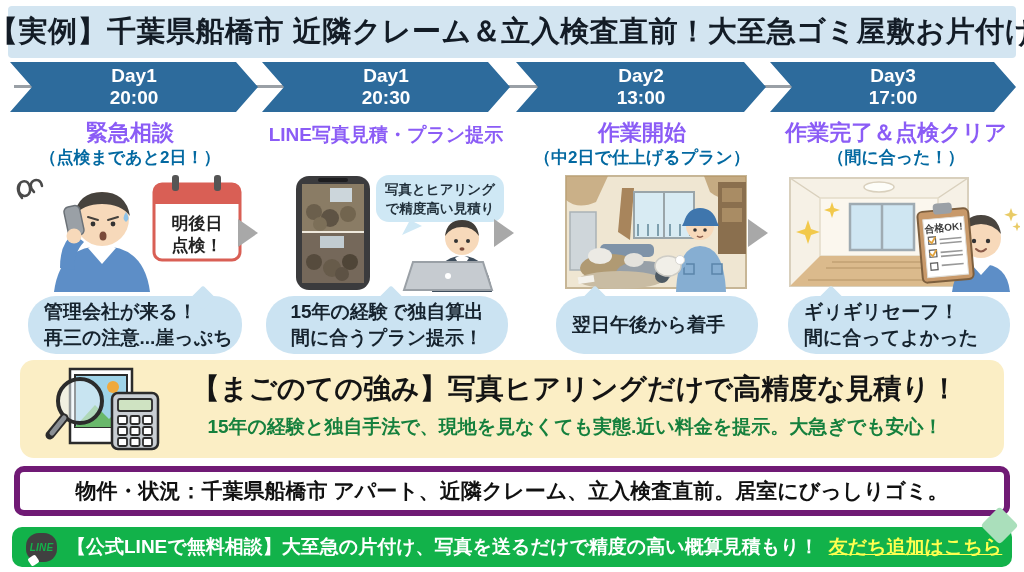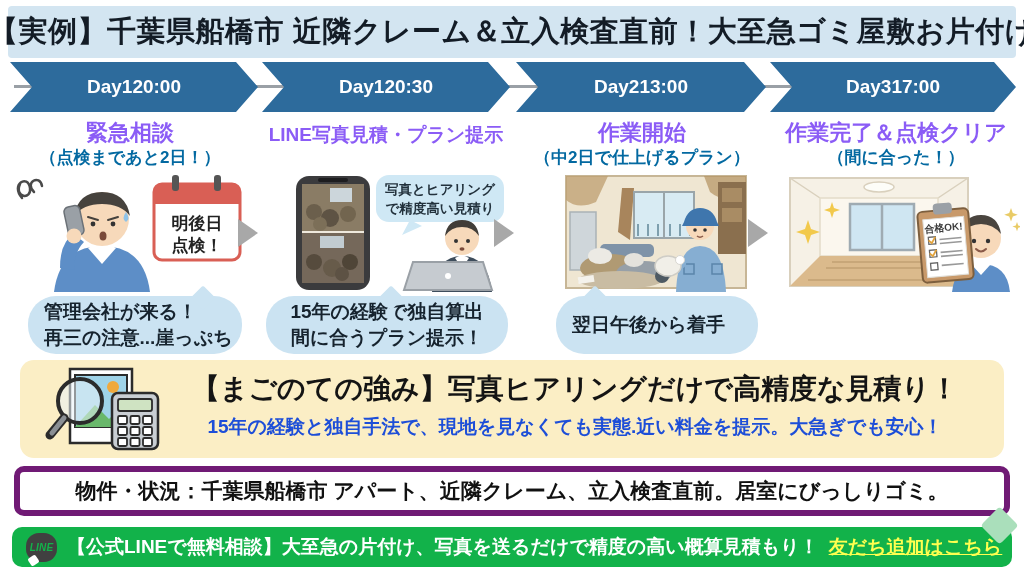--- a/index.html
+++ b/index.html
@@ -7,21 +7,21 @@
         font-family:"Liberation Sans","DejaVu Sans",sans-serif;color:#16212b;}
 
   
   .header{position:absolute;left:8px;top:6px;width:1008px;height:52px;background:#d3e5f1;
           border-radius:4px;display:flex;align-items:center;justify-content:center;
           font-size:29px;font-weight:900;color:#131c26;letter-spacing:.5px;white-space:nowrap;}
 
   
   .tl-line{position:absolute;left:14px;top:85px;width:996px;height:3px;background:#9aa0a6;}
   .chevron{position:absolute;top:62px;height:50px;background:#2d6b9c;color:#fff;
-           display:flex;flex-direction:row;align-items:center;justify-content:center;
+           display:flex;flex-direction:column;align-items:center;justify-content:center;
            font-weight:700;font-size:19px;line-height:1.15;
            clip-path:polygon(0 0,calc(100% - 22px) 0,100% 50%,calc(100% - 22px) 100%,0 100%,22px 50%);}
   .c1{left:10px;width:248px;} .c2{left:262px;width:248px;} .c3{left:516px;width:250px;} .c4{left:770px;width:246px;}
 
   
   .step-title{position:absolute;top:118px;width:256px;text-align:center;font-weight:900;
               font-size:22px;color:#8b5cf6;white-space:nowrap;}
   .step-sub{position:absolute;top:146px;width:256px;text-align:center;font-weight:700;
             font-size:17px;color:#0369a1;white-space:nowrap;}
   .t1{left:2px;} .t2{left:258px;font-size:19px;top:122px;} .t3{left:514px;} .t4{left:768px;}
@@ -46,21 +46,21 @@
   .b3{left:556px;width:202px;} .b3::before{left:30px;}
   .b4{left:788px;width:222px;} .b4::before{left:34px;}
 
   
   .strength{position:absolute;left:20px;top:360px;width:984px;height:98px;background:#fbeec5;
             border-radius:14px;}
   .strength-icon{position:absolute;left:24px;top:7px;}
   .strength-title{position:absolute;left:140px;top:10px;width:830px;text-align:center;
                   font-size:28px;font-weight:900;color:#141414;white-space:nowrap;}
   .strength-sub{position:absolute;left:140px;top:54px;width:830px;text-align:center;
-                font-size:19px;font-weight:800;color:#1d4ed8;white-space:nowrap;}
+                font-size:19px;font-weight:800;color:#15803d;white-space:nowrap;}
 
   
   .property{position:absolute;left:14px;top:466px;width:996px;height:50px;background:#fff;
             border:6px solid #701a75;border-radius:10px;box-sizing:border-box;display:flex;
             align-items:center;justify-content:center;font-size:21px;font-weight:800;color:#111;white-space:nowrap;}
 
   
   .line-banner{position:absolute;left:12px;top:527px;width:1000px;height:40px;background:#12b24a;
                border-radius:10px;display:flex;align-items:center;padding:0 14px;box-sizing:border-box;gap:10px;}
   .line-icon{position:relative;width:31px;height:29px;background:#404040;border-radius:13px;
@@ -257,20 +257,24 @@
   <div class="bubble b1">
     <span>管理会社が来る！</span>
     <span>再三の注意...崖っぷち</span>
   </div>
   <div class="bubble b2">
     <span>15年の経験で独自算出</span>
     <span>間に合うプラン提示！</span>
   </div>
   <div class="bubble b3">
     <span>翌日午後から着手</span>
+  </div>
+  <div class="bubble b4">
+    <span>ギリギリセーフ！</span>
+    <span>間に合ってよかった</span>
   </div>
 
   <div class="strength">
     <div class="strength-icon">
       <svg width="120" height="84" viewBox="0 0 120 84">
         <rect x="26" y="2" width="62" height="74" fill="#ffffff" stroke="#2b2b2b" stroke-width="2.5"></rect>
         <rect x="31" y="8" width="52" height="52" fill="#9fd3e8" stroke="#2b2b2b" stroke-width="2"></rect>
         <circle cx="69" cy="20" r="6" fill="#f0a93c"></circle>
         <path d="M31,60 l20,-22 l14,14 l8,-8 l10,16 Z" fill="#69b86b"></path>
         <g>

